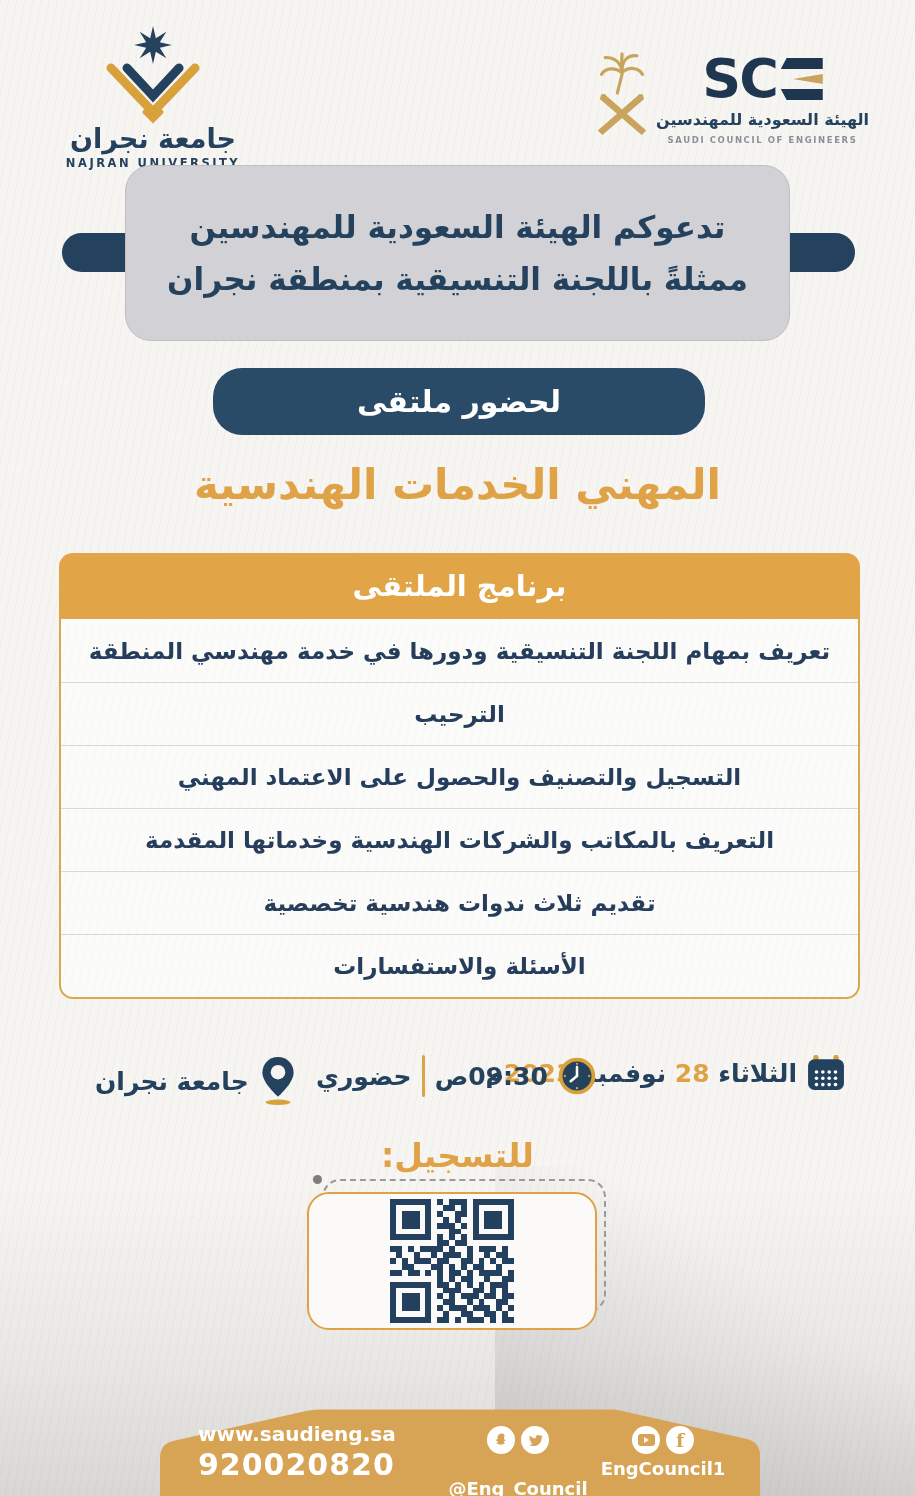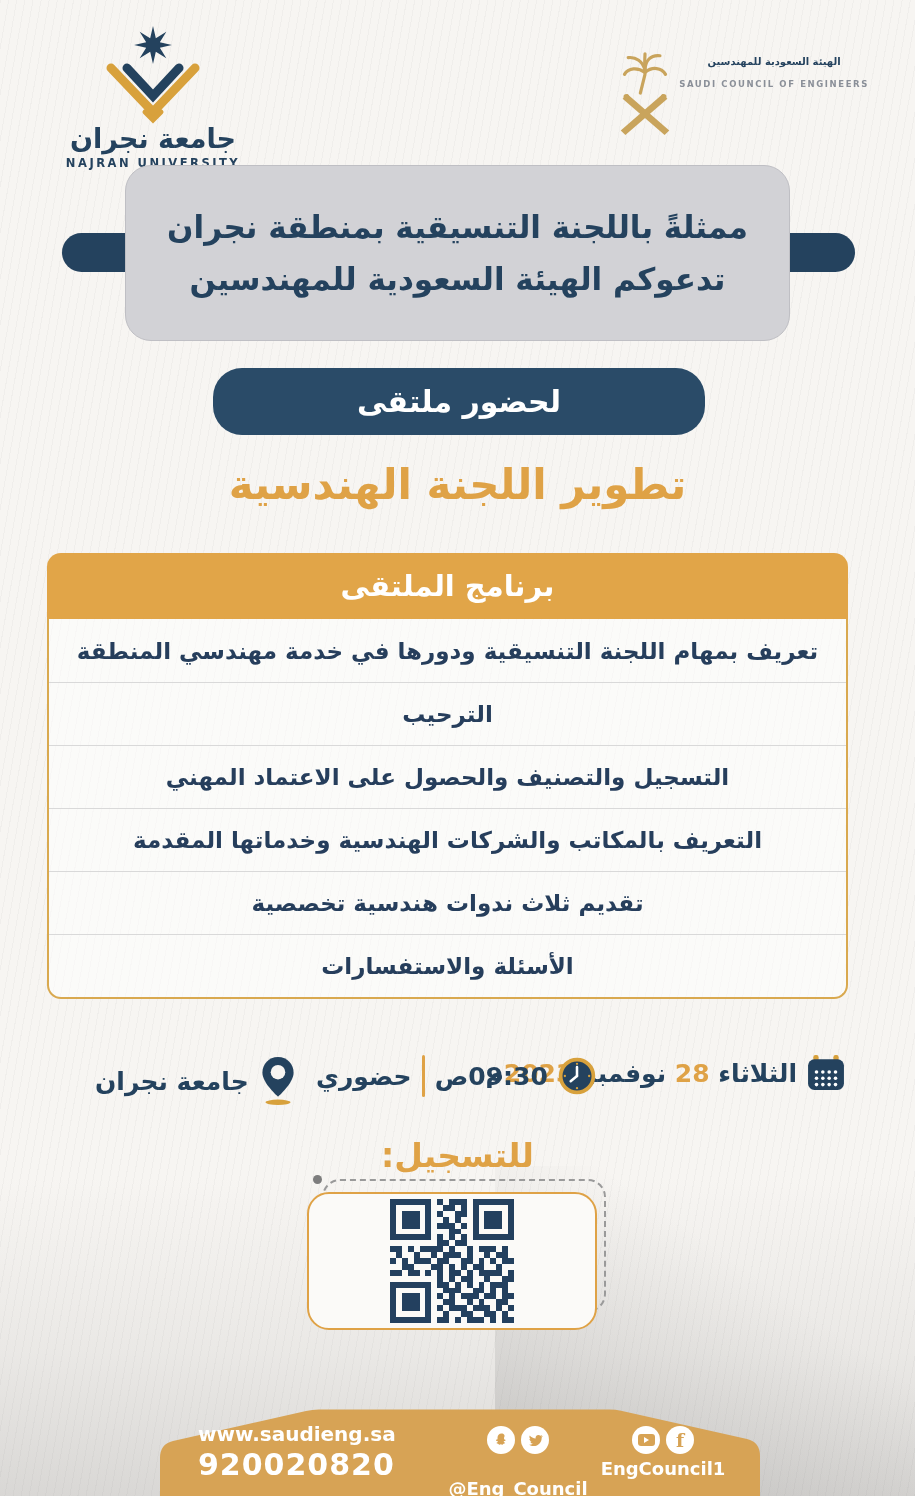--- a/index.html
+++ b/index.html
@@ -40,22 +40,22 @@
 
   .sce-logo{position:absolute;right:46px;top:52px;display:flex;align-items:flex-start;gap:6px;}
   .sce-right{display:flex;flex-direction:column;align-items:center;}
   .sce-word{display:flex;align-items:center;}
   .sce-sc{font-size:54px;font-weight:bold;color:var(--navy-deep);letter-spacing:-2px;line-height:1;}
   .sce-e{display:flex;flex-direction:column;gap:5px;width:42px;margin-left:4px;}
   .sce-e .bar{height:11px;background:var(--navy-deep);}
   .sce-e .bar.top{clip-path:polygon(14% 0,100% 0,100% 100%,0 100%);}
   .sce-e .bar.mid{height:10px;width:30px;align-self:flex-end;background:#C9A45C;clip-path:polygon(100% 0,100% 100%,0 50%);}
   .sce-e .bar.bot{clip-path:polygon(0 0,100% 0,100% 100%,14% 100%);}
-  .sce-ar{font-size:10px;font-weight:bold;color:var(--navy);margin-top:4px;}
-  .sce-en{font-size:8.5px;font-weight:bold;color:#8a8f98;letter-spacing:1.6px;margin-top:12px;}
+  .sce-ar{font-size:16px;font-weight:bold;color:var(--navy);margin-top:4px;}
+  .sce-en{font-size:8.5px;font-weight:bold;color:#8a8f98;letter-spacing:1.6px;margin-top:6px;}
 
   
   .inv-bar{position:absolute;left:62px;top:233px;width:793px;height:39px;background:var(--navy);border-radius:20px;}
   .inv-box{
     position:absolute;left:125px;top:165px;width:665px;height:176px;
     background:var(--gray-box);border:1px solid #bfbfc4;border-radius:26px;
     display:flex;flex-direction:column;align-items:center;justify-content:center;gap:16px;
   }
   .inv-line{font-size:31px;font-weight:bold;color:var(--navy);direction:rtl;}
 
@@ -64,21 +64,21 @@
     background:#2A4B68;border-radius:29px;
     display:flex;align-items:center;justify-content:center;
     color:#fff;font-size:30px;font-weight:bold;direction:rtl;
   }
   .event-title{
     position:absolute;left:0;top:460px;width:100%;text-align:center;
     color:var(--gold);font-size:42px;font-weight:bold;direction:rtl;
   }
 
   
-  .program{position:absolute;left:47px;top:553px;width:801px;}
+  .program{position:absolute;left:59px;top:553px;width:801px;}
   .program-header{
     height:66px;background:#E1A548;border-radius:14px 14px 0 0;
     display:flex;align-items:center;justify-content:center;
     color:#fff;font-size:29px;font-weight:bold;direction:rtl;
   }
   .program-body{
     border:2px solid #D9A94F;border-top:none;border-radius:0 0 14px 14px;
     background:rgba(255,255,255,0.55);overflow:hidden;
   }
   .prow{
@@ -165,33 +165,41 @@
         <path d="M30 22 C38 15 48 17 52 24"></path>
         <path d="M30 22 C29 13 30 7 30 2"></path>
         <path d="M30 24 q-3 12 -5 20"></path>
       </g>
       <polygon fill="#C9A45C" points="6,50 11,45 56,84 51,89"></polygon>
       <polygon fill="#C9A45C" points="54,50 49,45 4,84 9,89"></polygon>
       <circle cx="10" cy="48" r="3" fill="#C9A45C"></circle>
       <circle cx="50" cy="48" r="3" fill="#C9A45C"></circle>
     </svg>
     <div class="sce-right">
+      <div class="sce-word">
+        <span class="sce-sc">SC</span>
+        <span class="sce-e">
+          <span class="bar top"></span>
+            <span class="bar mid"></span>
+            <span class="bar bot"></span>
+        </span>
+      </div>
       <div class="sce-ar">الهيئة السعودية للمهندسين</div>
       <div class="sce-en">SAUDI COUNCIL OF ENGINEERS</div>
     </div>
   </div>
 
   <div class="inv-bar"></div>
   <div class="inv-box">
+    <div class="inv-line">تدعوكم الهيئة السعودية للمهندسين</div>
     <div class="inv-line">ممثلةً باللجنة التنسيقية بمنطقة نجران</div>
-    <div class="inv-line">تدعوكم الهيئة السعودية للمهندسين</div>
   </div>
 
   <div class="attend-pill">لحضور ملتقى</div>
-  <div class="event-title">تطوير اللجنة الهندسية</div>
+  <div class="event-title">المهني الخدمات الهندسية</div>
 
   <div class="program">
     <div class="program-header">برنامج الملتقى</div>
     <div class="program-body">
         <div class="prow">تعريف بمهام اللجنة التنسيقية ودورها في خدمة مهندسي المنطقة</div>
         <div class="prow">الترحيب</div>
         <div class="prow">التسجيل والتصنيف والحصول على الاعتماد المهني</div>
         <div class="prow">التعريف بالمكاتب والشركات الهندسية وخدماتها المقدمة</div>
         <div class="prow">تقديم ثلاث ندوات هندسية تخصصية</div>
         <div class="prow">الأسئلة والاستفسارات</div>

